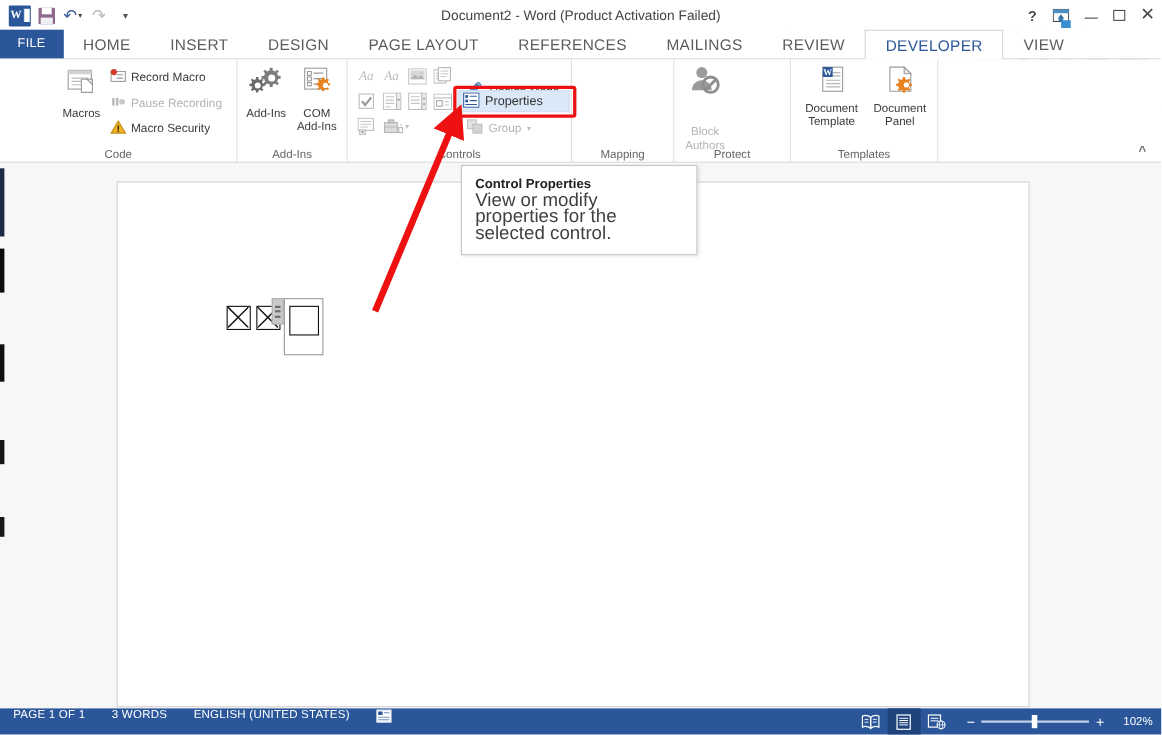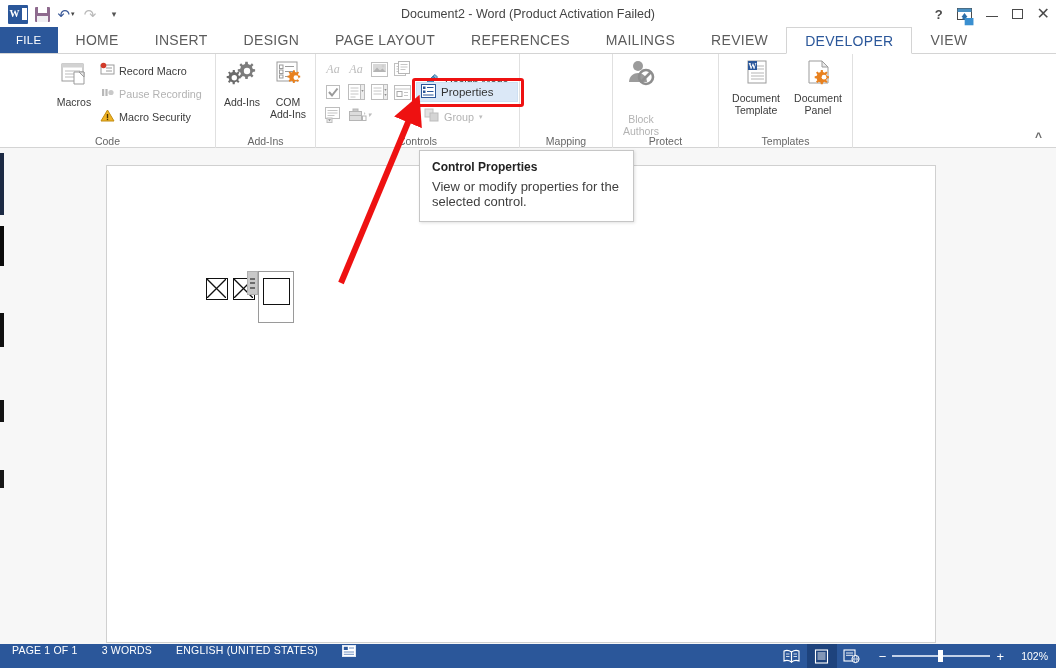--- a/index.html
+++ b/index.html
@@ -189,22 +189,22 @@
 
   
   .tooltip {
     position: absolute;
     background: #ffffff;
     border: 1px solid #c6c6c6;
     box-shadow: 1px 1px 3px rgba(0,0,0,.12);
     padding: 9px 12px 12px 12px;
     width: 215px;
   }
-  .tt-title { font-size: 12px; font-weight: bold; color: #222; margin-bottom: 5px; }
-  .tt-body { font-size: 13px; color: #3f3f3f; line-height: 15px; }
+  .tt-title { font-size: 12px; font-weight: bold; color: #222; margin-bottom: 0; }
+  .tt-body { font-size: 17px; color: #3f3f3f; line-height: 15px; }
 
   
   .docarea {
     position: absolute; top: 148px; left: 0;
     width: 1056px; height: 496px;
     background: #f7f7f7;
   }
   .page {
     position: absolute; left: 106px; top: 17px;
     width: 830px; height: 478px;

